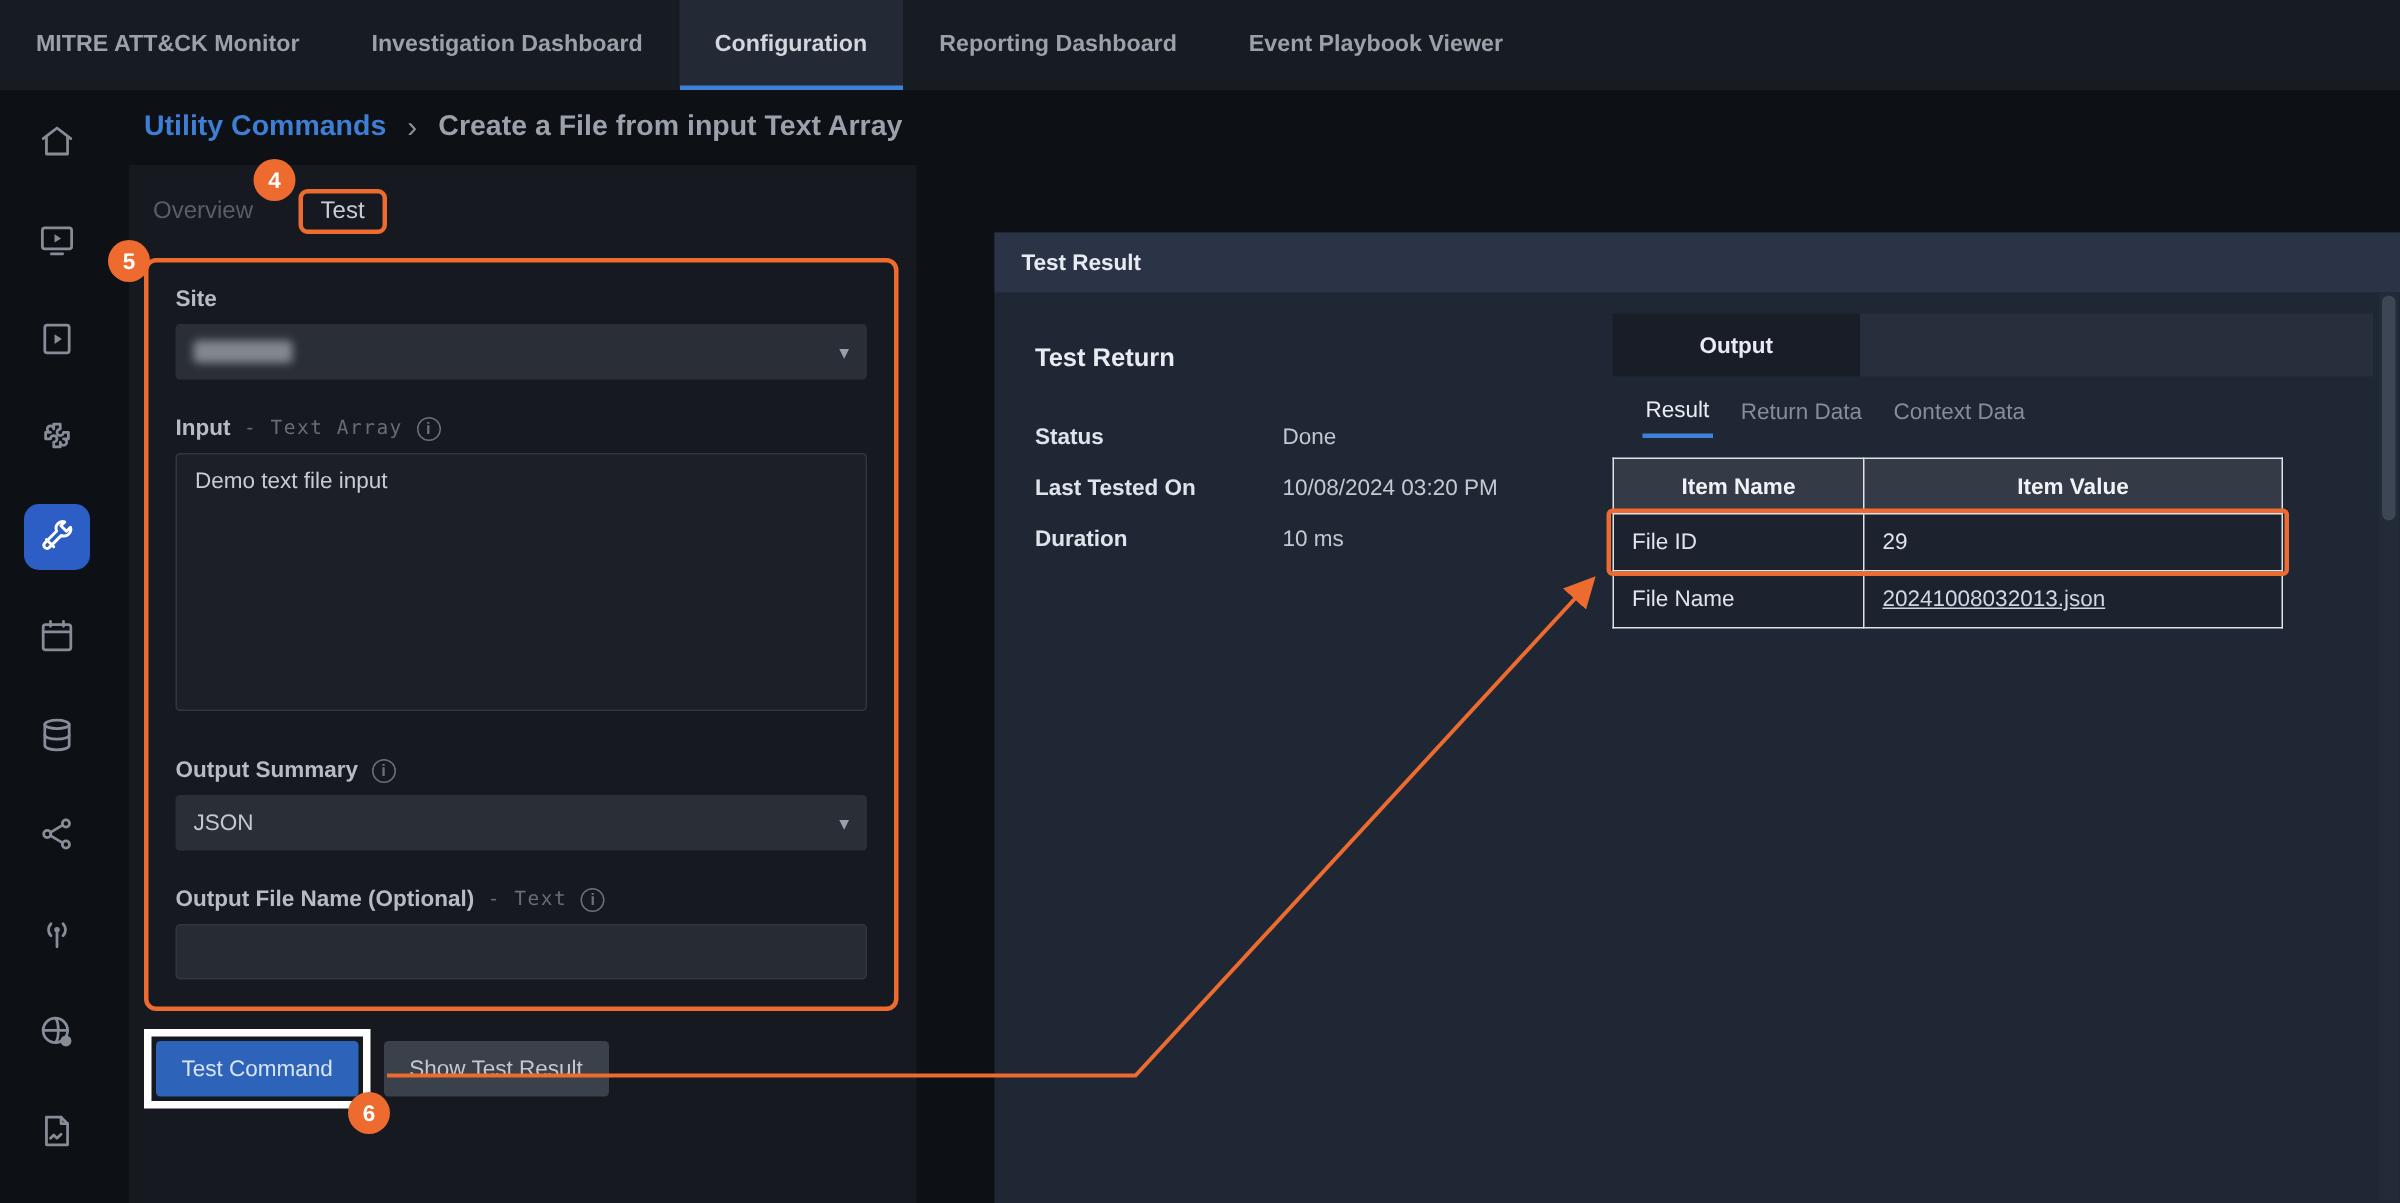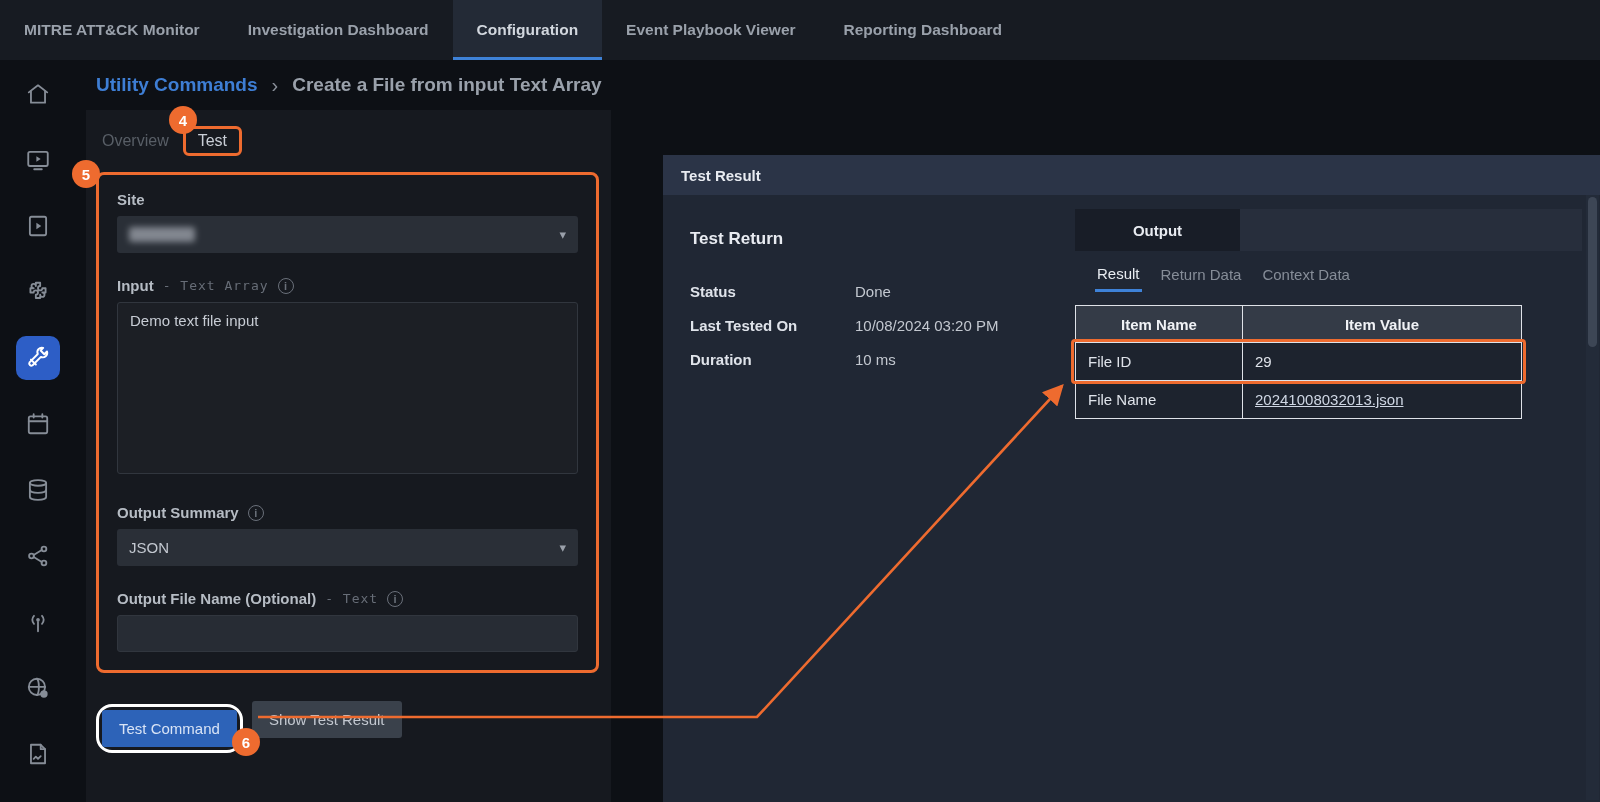--- a/index.html
+++ b/index.html
@@ -20,42 +20,42 @@
   .crumb-current { color:#9aa1ab; font-size:19px; font-weight:700; }
 
   
   .sidebar { position:absolute; top:60px; left:0; bottom:0; width:76px; display:flex; flex-direction:column; align-items:center; padding-top:12px; gap:22px; }
   .side-item { width:44px; height:44px; display:flex; align-items:center; justify-content:center; color:#868d97; cursor:pointer; border-radius:10px; flex:0 0 auto; }
   .side-item.active { background:#2d5ec6; color:#ffffff; }
   .side-item svg { display:block; }
 
   
   .left-panel { position:absolute; top:110px; left:86px; width:525px; bottom:0; background:#16191f; padding:12px 12px 0 10px; }
-  .tabs-row { display:flex; align-items:center; gap:8px; height:38px; position:relative; }
+  .tabs-row { display:flex; align-items:center; gap:24px; height:38px; position:relative; }
   .tab-overview { color:#585e66; font-size:16px; cursor:pointer; padding:4px 6px; }
   .tab-test-wrap { border:3px solid #ee6b2f; border-radius:6px; padding:3px 12px; cursor:pointer; }
   .tab-test { color:#c9ced6; font-size:16px; }
 
   .form-outline { margin-top:12px; border:3px solid #ee6b2f; border-radius:8px; padding:16px 18px 18px 18px; }
   .field-label { font-size:15px; font-weight:700; color:#b6bcc4; }
   .label-row { display:flex; align-items:center; gap:9px; margin-bottom:8px; }
   .type-hint { font-family:"DejaVu Sans Mono", monospace; font-size:13px; color:#676d77; letter-spacing:1px; }
   .info { width:16px; height:16px; border:1.4px solid #6a707a; border-radius:50%; color:#6a707a; font-size:11px; display:inline-flex; align-items:center; justify-content:center; font-weight:700; }
   .info::before { content:"i"; }
 
   .select { position:relative; height:37px; background:#2a2f37; border-radius:3px; display:flex; align-items:center; padding:0 34px 0 12px; color:#c3c8d0; font-size:15px; cursor:pointer; }
   .select::after { content:"▾"; position:absolute; right:12px; color:#9aa0aa; font-size:13px; }
   .redacted { width:66px; height:15px; background:#989da6; border-radius:3px; filter:blur(3px); opacity:.8; }
 
   .mt24 { margin-top:24px; } .mt26 { margin-top:26px; }
   .textarea { width:100%; height:172px; background:#1c1f25; border:1px solid #31363e; border-radius:3px; color:#c7ccd4; font-size:15px; font-family:"Liberation Sans", sans-serif; padding:9px 12px; resize:none; outline:none; }
   .text-input { width:100%; height:37px; background:#272c34; border:1px solid #31363e; border-radius:3px; color:#c7ccd4; font-size:15px; padding:0 12px; outline:none; }
 
   .buttons-row { display:flex; align-items:center; margin-top:12px; }
-  .btn-annot { border:3px solid #ffffff; border-radius:16px; padding:3px;margin-top:19px; }
+  .btn-annot { border:5px solid #ffffff; border-radius:0; padding:3px; }
   .btn { height:37px; border:none; border-radius:3px; font-size:15px; padding:0 17px; cursor:pointer; font-family:"Liberation Sans", sans-serif; }
   .btn-primary { background:#2d63b8; color:#d9e4f6; }
   .btn-secondary { background:#3a414b; color:#c3c8d0; margin-left:9px; }
 
   
   .right-panel { position:absolute; top:155px; left:663px; right:0; bottom:0; background:#202734; }
   .result-header { height:40px; background:#2b3447; display:flex; align-items:center; padding-left:18px; color:#e8ebf1; font-size:15px; font-weight:600; }
   .result-body { display:flex; height:calc(100% - 40px); }
 
   .summary-col { width:412px; padding:34px 0 0 27px; }
@@ -91,22 +91,22 @@
 </style>
 </head>
 <body>
 
 <div class="app">
 
   <div class="topnav">
     <div class="nav-item">MITRE ATT&amp;CK Monitor</div>
     <div class="nav-item">Investigation Dashboard</div>
     <div class="nav-item active">Configuration</div>
+    <div class="nav-item">Reporting Dashboard</div>
     <div class="nav-item">Event Playbook Viewer</div>
-    <div class="nav-item">Reporting Dashboard</div>
   </div>
 
   <div class="breadcrumb">
     <span class="crumb-link">Utility Commands</span>
     <span class="crumb-sep">›</span>
     <span class="crumb-current">Create a File from input Text Array</span>
   </div>
 
   <div class="sidebar">
     <div class="side-item">

